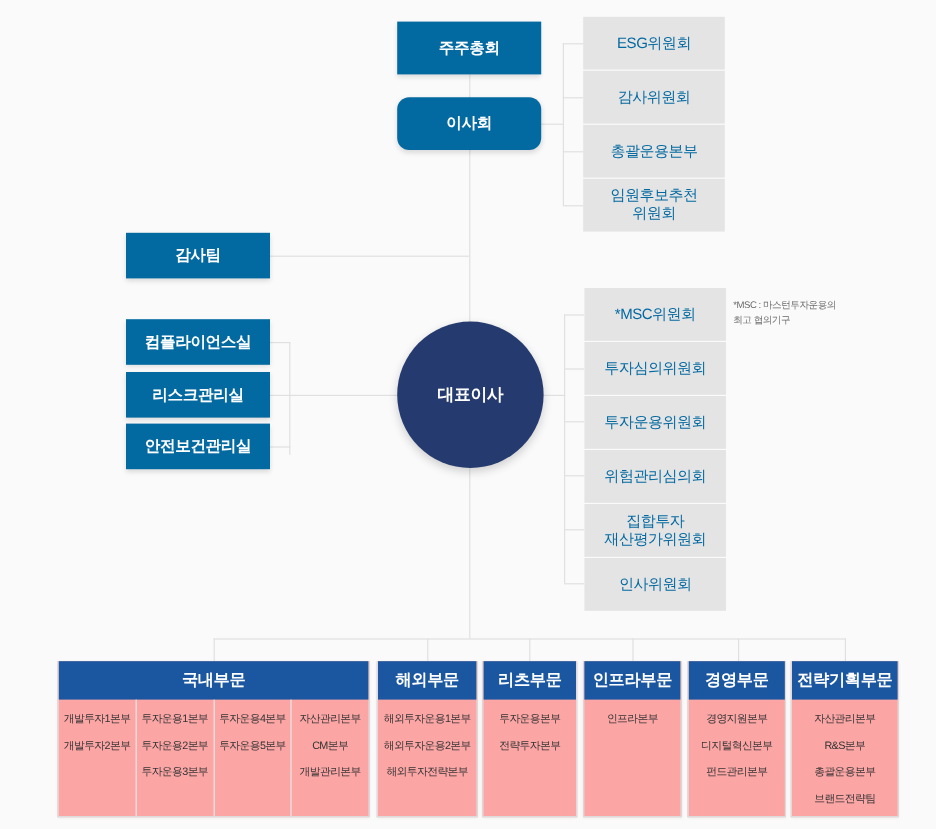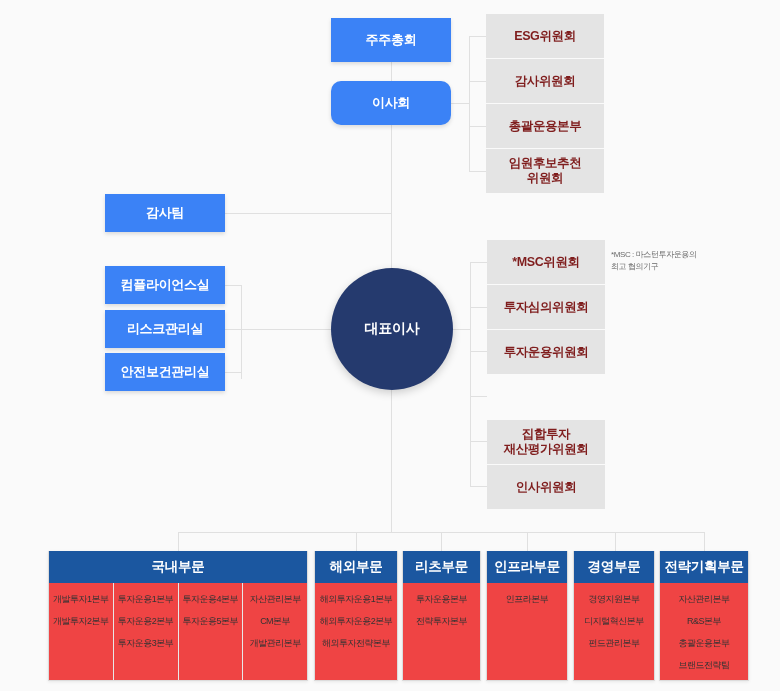--- a/index.html
+++ b/index.html
@@ -17,31 +17,31 @@
   .line.h{height:1px;}
 
   .box{
     position:absolute;
     display:flex;align-items:center;justify-content:center;
     text-align:center;
     box-sizing:border-box;
     line-height:1.2;
   }
   .navy{
-    background:#3b82f6;
+    background:#0369a1;
     color:#ffffff;
     font-weight:bold;
     font-size:13px;
     letter-spacing:-0.3px;
     box-shadow:0 2px 4px rgba(0,0,0,0.13);
   }
   .gray{
     background:#e4e4e4;
-    color:#7f1d1d;
-    font-weight:bold;
+    color:#0369a1;
+    font-weight:normal;
     font-size:12.5px;
     letter-spacing:-0.4px;
   }
   .circle{
     position:absolute;
     width:122px;height:122px;border-radius:50%;
     background:#253a6e;color:#fff;
     display:flex;align-items:center;justify-content:center;
     font-weight:bold;font-size:14px;
     box-shadow:0 3px 8px rgba(0,0,0,0.18);
@@ -53,21 +53,21 @@
     line-height:1.45;
     letter-spacing:-0.4px;
     white-space:pre-line;
     text-align:left;
   }
 
   
   .div-col{
     position:absolute;
     box-sizing:border-box;
-    background:#ef4444;
+    background:#fca5a5;
     border:1px solid #dcdcdc;
     border-top:none;
     box-shadow:0 1px 3px rgba(0,0,0,0.08);
   }
   .div-head{
     background:#1b57a0;
     color:#fff;
     font-weight:bold;
     font-size:13.5px;
     height:32px;
@@ -153,20 +153,21 @@
 
   <div class="box navy" style="left:105px;top:266px;width:120px;height:38px;">컴플라이언스실</div>
   <div class="box navy" style="left:105px;top:310px;width:120px;height:38px;">리스크관리실</div>
   <div class="box navy" style="left:105px;top:353px;width:120px;height:38px;">안전보건관리실</div>
 
   <div class="circle" style="left:331px;top:268px;">대표이사</div>
 
   <div class="box gray" style="left:487px;top:240px;width:118px;height:44px;">*MSC위원회</div>
   <div class="box gray" style="left:487px;top:285px;width:118px;height:44px;">투자심의위원회</div>
   <div class="box gray" style="left:487px;top:330px;width:118px;height:44px;">투자운용위원회</div>
+  <div class="box gray" style="left:487px;top:375px;width:118px;height:44px;">위험관리심의회</div>
   <div class="box gray two-line" style="left:487px;top:420px;width:118px;height:44px;white-space:pre-line;">집합투자
 재산평가위원회</div>
   <div class="box gray" style="left:487px;top:465px;width:118px;height:44px;">인사위원회</div>
 
   <div class="note" style="left:611px;top:249px;width:110px;">*MSC : 마스턴투자운용의
   최고 협의기구</div>
 
   <div class="div-col" style="left:48px;top:551px;width:260px;height:130px;">
     <div class="div-head">국내부문</div>
     <div class="div-body">

